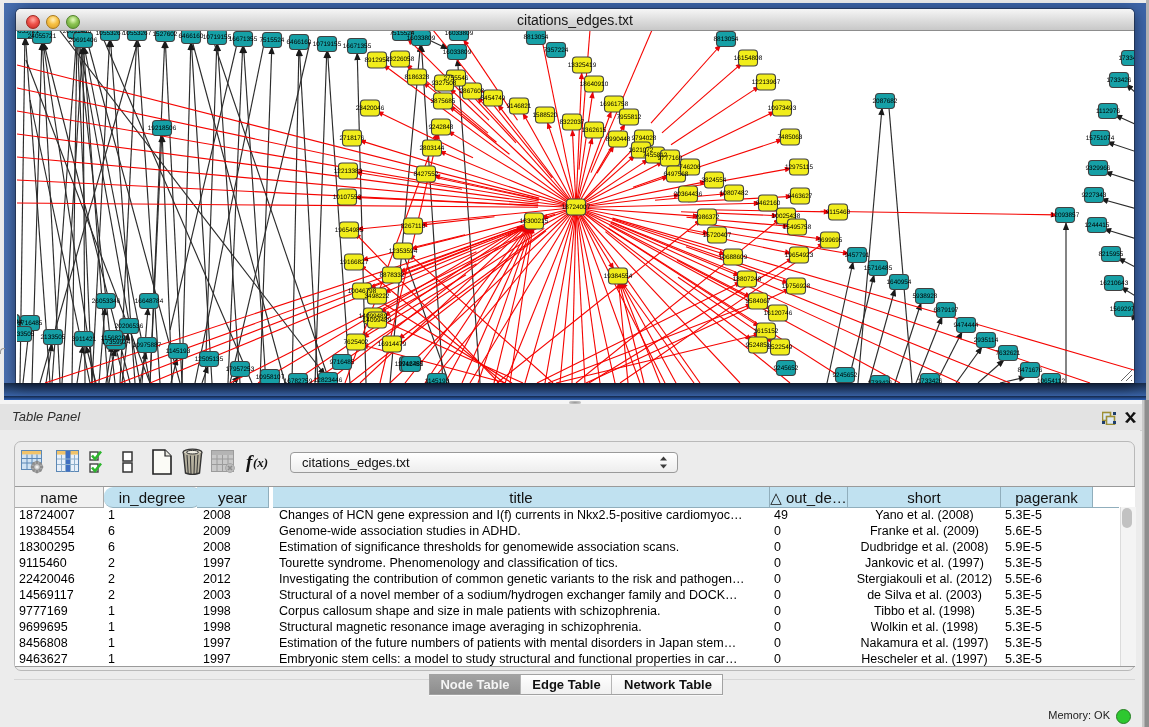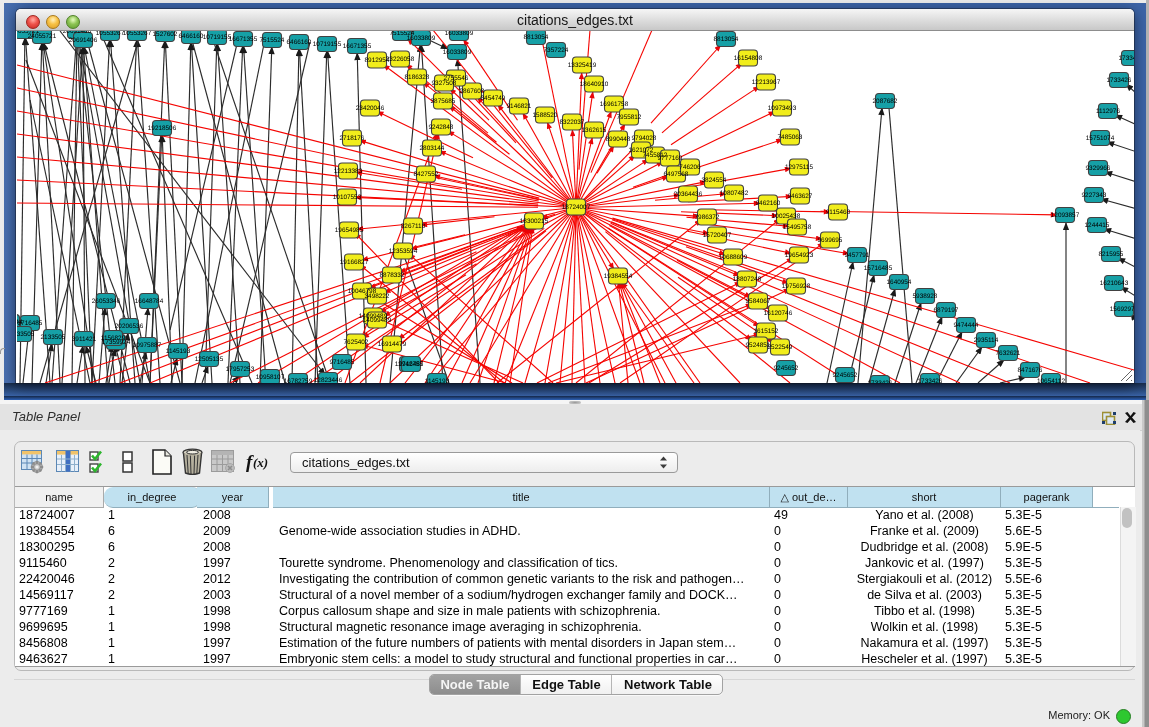--- a/index.html
+++ b/index.html
@@ -48,40 +48,40 @@
 #drop{left:290px;top:452px;width:386px;height:19px;border:1px solid #9a9a9a;
  border-radius:4px;background:linear-gradient(#ffffff,#ededed);
  font-size:13px;color:#111;}
 #drop span{position:absolute;left:11px;top:2px;}
 
 #tbl{left:15px;top:486px;width:1120px;height:181px;background:#fff;
  border-top:1px solid #9a9a9a;border-bottom:1px solid #9a9a9a;
  box-sizing:border-box;}
 .hd{position:absolute;top:0;height:21px;background:#c0e1f0;
  border-right:1px solid #90aebc;border-bottom:1px solid #90aebc;
- font-size:11px;color:#111;text-align:center;line-height:21px;
+ font-size:15px;color:#111;text-align:center;line-height:21px;
  box-sizing:border-box;}
 .tr{position:relative;height:16px;font-size:12.5px;color:#000;
  white-space:nowrap;}
 .tr div{position:absolute;top:0;height:16px;line-height:15px;overflow:hidden;}
 .c0{left:4px;width:85px;} .c1{left:93px;width:93px;}
 .c2{left:188px;width:72px;} .c3{left:264px;width:492px;}
 .c4{left:759px;width:74px;} .c5{left:833px;width:153px;text-align:center;}
 .c6{left:990px;width:100px;}
 #rowwrap{left:15px;top:508px;width:1105px;height:158px;overflow:hidden;
  background:#fff;}
 
 #sbar{left:1120px;top:507px;width:15px;height:159px;background:#f4f4f4;
  border-left:1px solid #dcdcdc;}
 #sthumb{left:1122px;top:508px;width:10px;height:20px;border-radius:5px;
  background:#c2c2c2;}
 
 #tabline{left:14px;top:679px;width:1121px;height:1px;background:#d6d6d6;}
 #tabs{left:429px;top:674px;width:294px;height:21px;border:1px solid #a2a2a2;
- border-radius:5px;background:linear-gradient(#ffffff,#f0f0f0);
+ border-radius:0;background:linear-gradient(#ffffff,#f0f0f0);
  font-size:13px;font-weight:bold;box-sizing:border-box;overflow:hidden;
  box-shadow:0 1px 0 rgba(255,255,255,0.7);}
 #tabs div{position:absolute;top:0;height:21px;line-height:20px;text-align:center;}
 #seg1{left:0;width:90px;background:linear-gradient(#a2a2a2,#8b8b8b);
  color:#f5f5f5;}
 #seg2{left:90px;width:91px;color:#111;border-left:1px solid #b5b5b5;}
 #seg3{left:181px;width:112px;color:#111;border-left:1px solid #b5b5b5;}
 
 #mem{left:980px;top:709px;width:130px;text-align:right;font-size:11px;
  color:#1c1c1c;}
@@ -728,37 +728,39 @@
  <div class="hd" style="left:755px;width:78px;">△ out_de…</div>
  <div class="hd" style="left:833px;width:153px;">short</div>
  <div class="hd" style="left:986px;width:92px;">pagerank</div>
  <div class="hd" style="left:1078px;width:26px;background:#fff;border-right:none;"></div>
 </div>
 <div class="abs" id="rowwrap">
 <div class="tr">
         <div class="c0">18724007</div>
         <div class="c1">1</div>
         <div class="c2">2008</div>
+        <div class="c3">Changes of HCN gene expression and I(f) currents in Nkx2.5-positive cardiomyoc…</div>
         <div class="c4">49</div>
         <div class="c5">Yano et al. (2008)</div>
         <div class="c6">5.3E-5</div>
       </div>
 <div class="tr">
         <div class="c0">19384554</div>
         <div class="c1">6</div>
         <div class="c2">2009</div>
         <div class="c3">Genome-wide association studies in ADHD.</div>
         <div class="c4">0</div>
         <div class="c5">Franke et al. (2009)</div>
         <div class="c6">5.6E-5</div>
       </div>
 <div class="tr">
         <div class="c0">18300295</div>
         <div class="c1">6</div>
         <div class="c2">2008</div>
+        <div class="c3">Estimation of significance thresholds for genomewide association scans.</div>
         <div class="c4">0</div>
         <div class="c5">Dudbridge et al. (2008)</div>
         <div class="c6">5.9E-5</div>
       </div>
 <div class="tr">
         <div class="c0">9115460</div>
         <div class="c1">2</div>
         <div class="c2">1997</div>
         <div class="c3">Tourette syndrome. Phenomenology and classification of tics.</div>
         <div class="c4">0</div>

